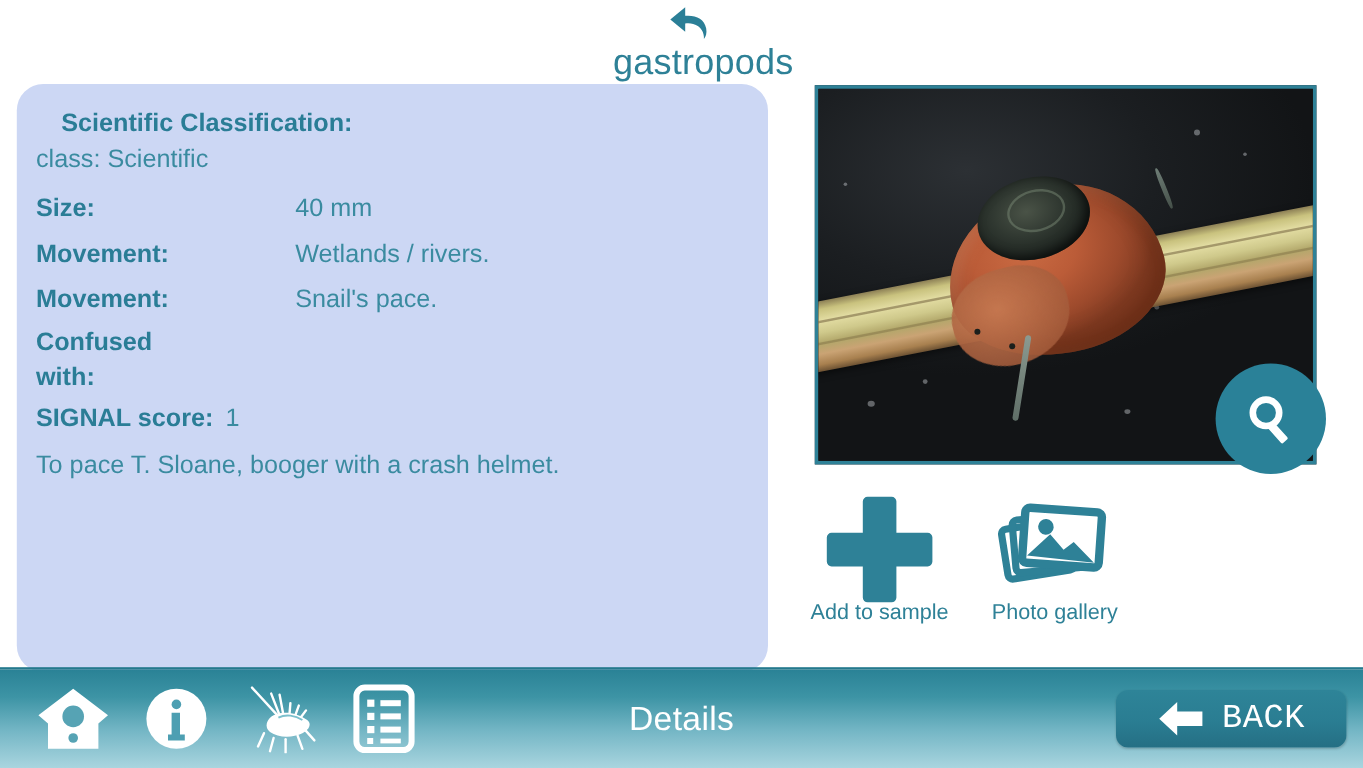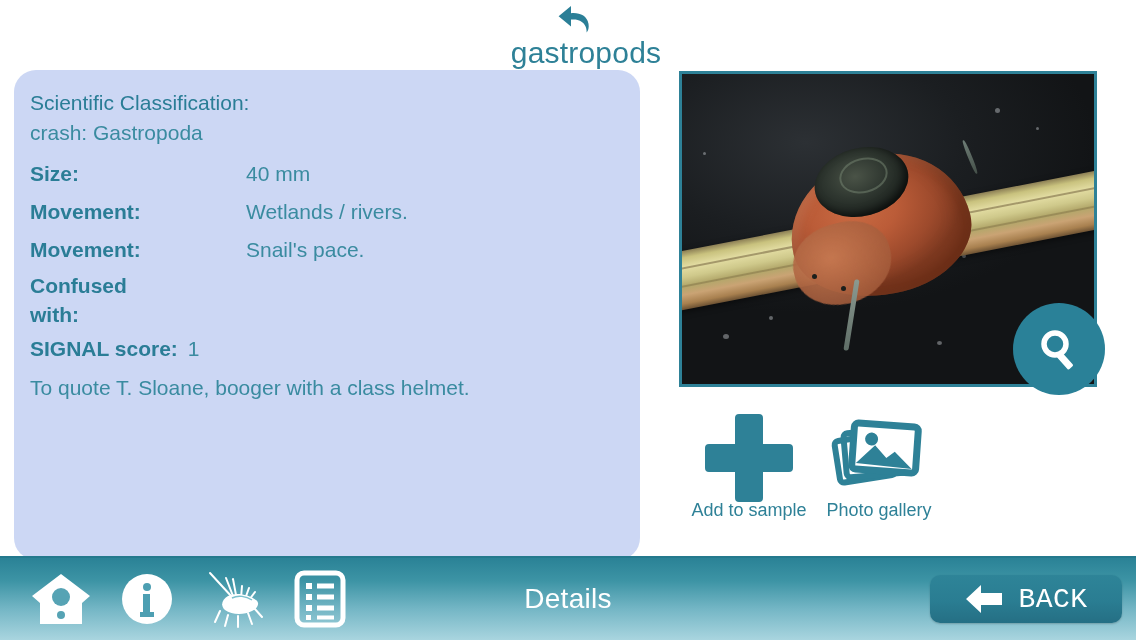--- a/index.html
+++ b/index.html
@@ -52,23 +52,24 @@
     height: 490px;
     background: #ccd7f4;
     border-radius: 22px;
     box-shadow: 0 0 0 1px rgba(255,255,255,0.55);
     padding: 18px 24px 0 16px;
     box-sizing: border-box;
     overflow: hidden;
   }
   .sci-head {
     font-size: 21px;
-    font-weight: normal;
+    font-weight: bold;
     color: #2a7d96;
     line-height: 1.45;
+    margin-left: 21px;
   }
   .sci-value {
     font-size: 21px;
     color: #3a8ba0;
     line-height: 1.45;
     margin-bottom: 10px;
   }
   .row {
     display: flex;
     align-items: flex-start;
@@ -255,21 +256,21 @@
     width: 300px;
     height: 140px;
   }
   .action {
     position: absolute;
     top: 0;
     width: 140px;
     text-align: center;
     cursor: pointer;
   }
-  .action.add { left: 16px; text-align: center; }
+  .action.add { left: 0; text-align: center; }
   .action.gallery { left: 146px; }
   .action .glyph {
     height: 100px;
     display: flex;
     align-items: center;
     justify-content: center;
   }
   .action .caption {
     font-size: 18px;
     color: #2e8197;
@@ -341,21 +342,21 @@
     <svg width="40" height="36" viewBox="0 0 40 36">
       <path d="M16 6 L16 13.2 C24.5 12.4 32 15.5 33.5 23.8 C34.2 27.8 33.2 30.6 31.6 32.6
                C32.1 27.2 29.2 21.6 22.6 19.9 C20.6 19.4 18.3 19.3 16 19.6 L16 26.4 L3.6 16.2 Z" fill="#2b7f97"></path>
     </svg>
   </div>
   <div class="page-title">gastropods</div>
 </div>
 
 <div class="info-panel">
   <div class="sci-head">Scientific Classification:</div>
-  <div class="sci-value">crash: Gastropoda</div>
+  <div class="sci-value">class: Scientific</div>
 
   <div class="row">
     <div class="lbl">Size:</div>
     <div class="val">40 mm</div>
   </div>
 
   <div class="row">
     <div class="lbl">Movement:</div>
     <div class="val">Wetlands / rivers.</div>
   </div>
@@ -371,21 +372,21 @@
       <div>with:</div>
     </div>
     <div class="val"></div>
   </div>
 
   <div class="signal-row">
     <div class="lbl">SIGNAL score:</div>
     <div class="val">1</div>
   </div>
 
-  <div class="note">To quote T. Sloane, booger with a class helmet.</div>
+  <div class="note">To pace T. Sloane, booger with a crash helmet.</div>
 </div>
 
 <div class="photo-wrap">
   <div class="photo-frame">
     <div class="photo-bg"></div>
 
     <div class="speck" style="left:76%; top:11%; width:5px; height:5px;"></div>
     <div class="speck" style="left:86%; top:17%; width:3px; height:3px;"></div>
     <div class="speck" style="left:10%; top:84%; width:6px; height:5px;"></div>
     <div class="speck" style="left:21%; top:78%; width:4px; height:4px;"></div>

